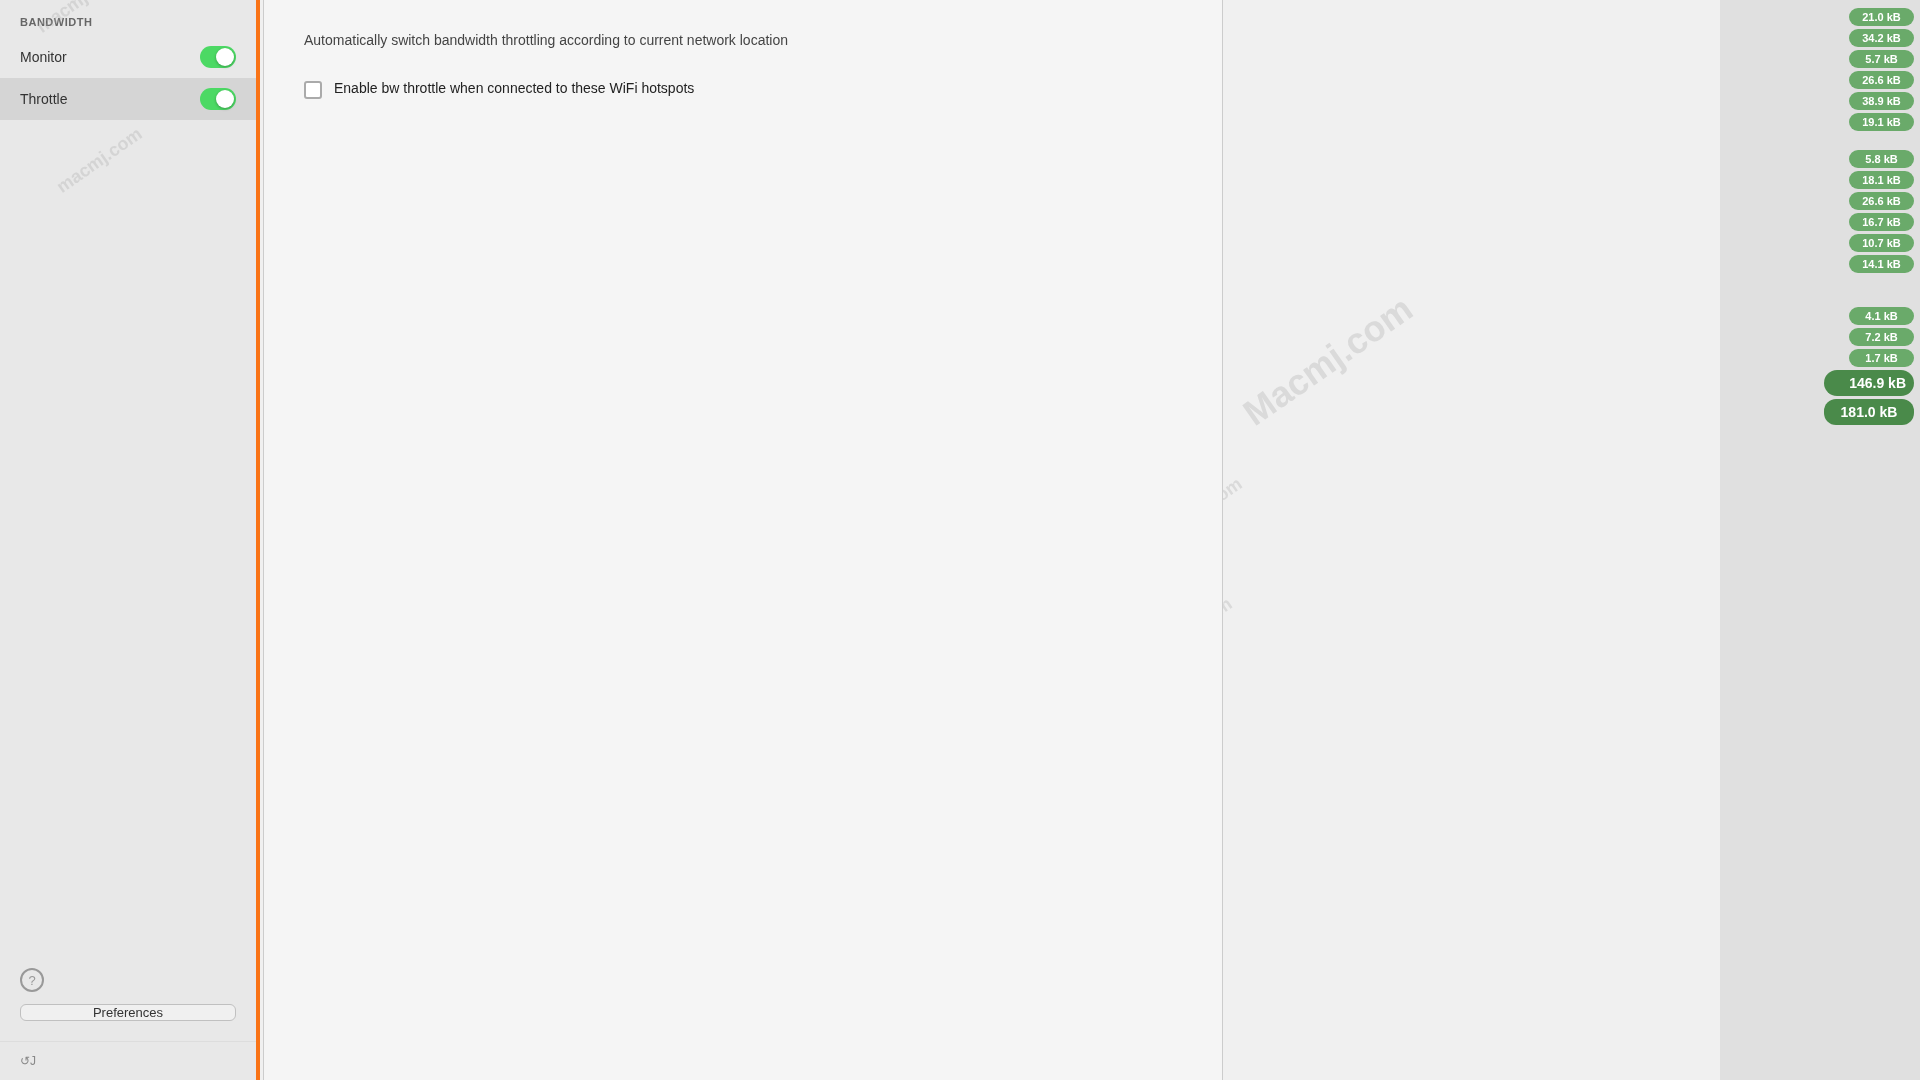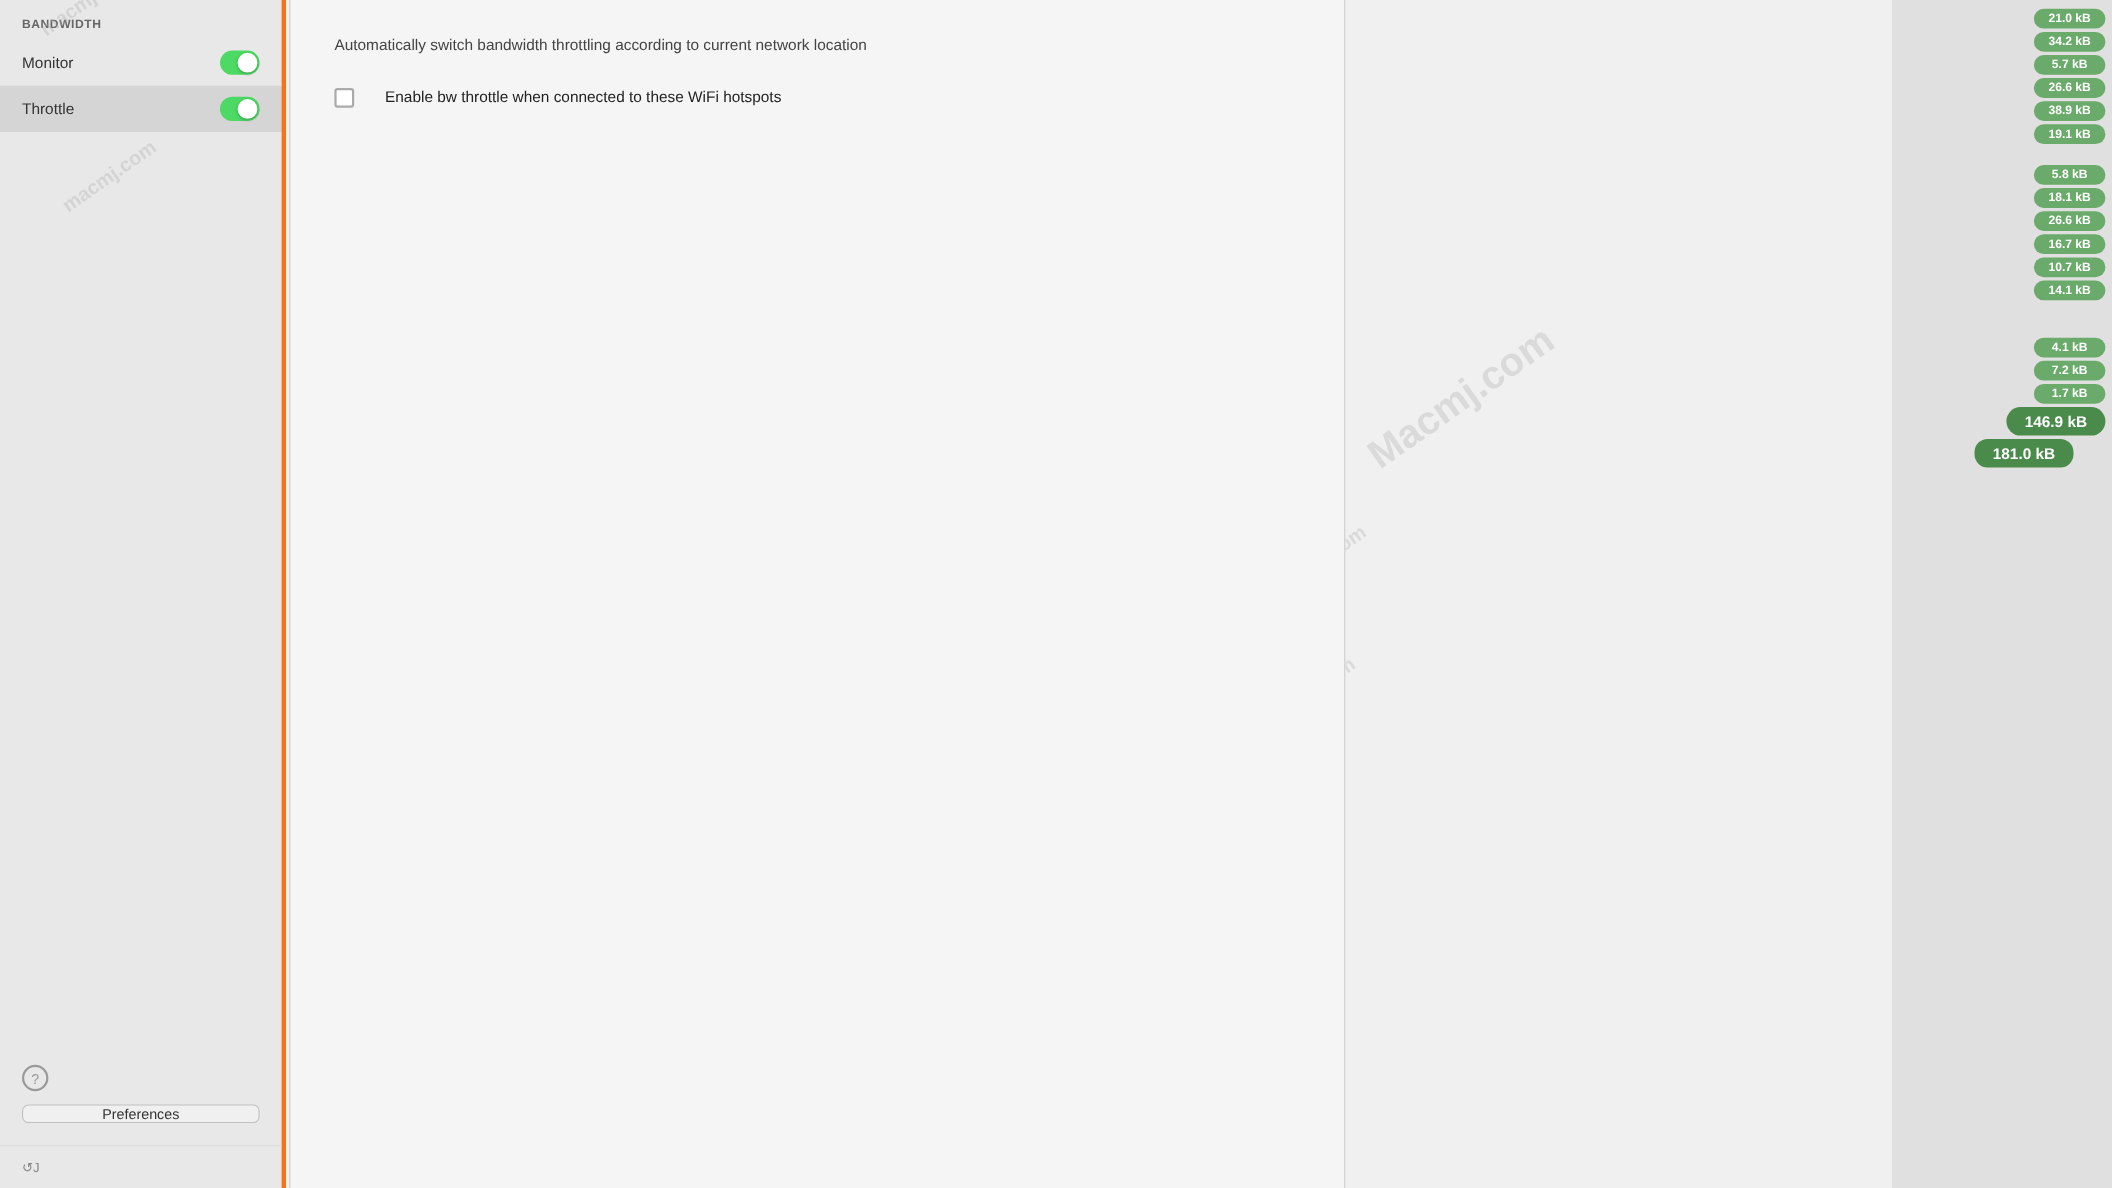--- a/index.html
+++ b/index.html
@@ -187,22 +187,22 @@
 
     .modal-description {
       font-size: 14px;
       color: #444;
       line-height: 1.5;
       margin-bottom: 28px;
     }
 
     .checkbox-row {
       display: flex;
-      align-items: flex-start;
-      gap: 28px;
+      align-items: flex-end;
+      gap: 12px;
     }
 
     .checkbox-box {
       width: 18px;
       height: 18px;
       border: 2px solid #aaa;
       border-radius: 3px;
       background: white;
       flex-shrink: 0;
       margin-top: 1px;
@@ -320,18 +320,18 @@
     <div style="display: flex; justify-content: flex-end;">
       <span style="background: rgb(106, 170, 106); color: white; font-size: 11px; font-weight: 600; padding: 3px 9px; border-radius: 10px; min-width: 65px; text-align: center; font-family: -apple-system, sans-serif; margin-top: 31px;">4.1 kB</span>
     </div>
     <div style="display: flex; justify-content: flex-end;">
       <span style="background: rgb(106, 170, 106); color: white; font-size: 11px; font-weight: 600; padding: 3px 9px; border-radius: 10px; min-width: 65px; text-align: center; font-family: -apple-system, sans-serif;">7.2 kB</span>
     </div>
     <div style="display: flex; justify-content: flex-end;">
       <span style="background: rgb(106, 170, 106); color: white; font-size: 11px; font-weight: 600; padding: 3px 9px; border-radius: 10px; min-width: 65px; text-align: center; font-family: -apple-system, sans-serif;">1.7 kB</span>
     </div>
     <div style="display: flex; justify-content: flex-end;">
-      <span style="background: rgb(74, 138, 74); color: white; font-size: 14px; font-weight: 700; padding: 5px 8px; border-radius: 13px; min-width: 90px; text-align: center; font-family: -apple-system, sans-serif;">146.9 kB</span>
-    </div>
-    <div style="display: flex; justify-content: center;">
+      <span style="background: rgb(74, 138, 74); color: white; font-size: 14px; font-weight: 700; padding: 5px 8px; border-radius: 13px; min-width: 90px; text-align: right; font-family: -apple-system, sans-serif;">146.9 kB</span>
+    </div>
+    <div style="display: flex; justify-content: flex-end;">
       <span style="background: rgb(74, 138, 74); color: white; font-size: 14px; font-weight: 700; padding: 5px 12px; border-radius: 12px; min-width: 90px; text-align: center; font-family: -apple-system, sans-serif;">181.0 kB</span>
     </div>
   </div>
 
 </body></html>

